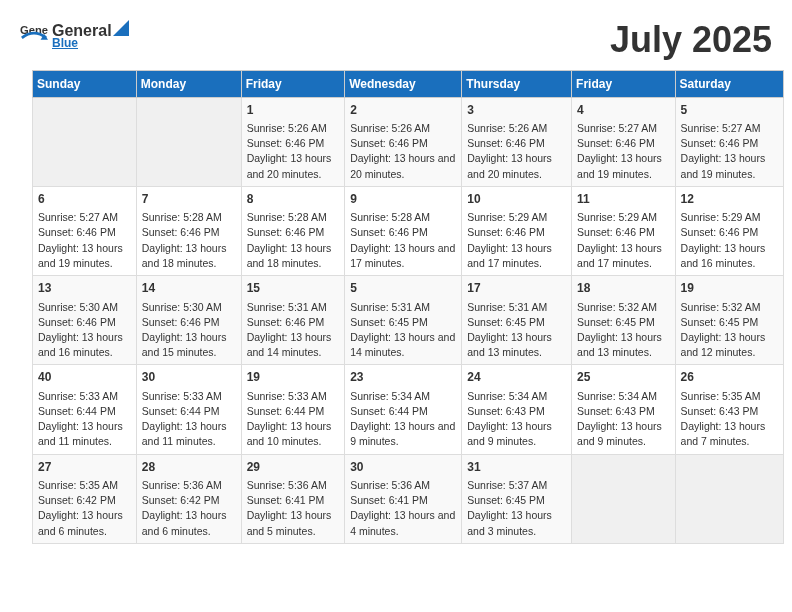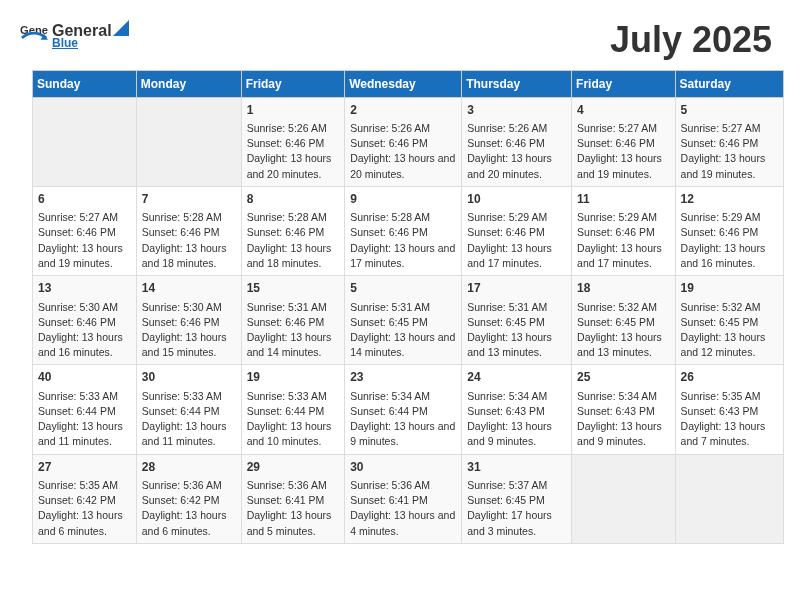--- a/index.html
+++ b/index.html
@@ -155,18 +155,18 @@
         <td><span class="day-number">23</span><span>Sunrise: 5:34 AM</span><br><span>Sunset: 6:44 PM</span><br><span>Daylight: 13 hours and 9 minutes.</span></td>
         <td><span class="day-number">24</span><span>Sunrise: 5:34 AM</span><br><span>Sunset: 6:43 PM</span><br><span>Daylight: 13 hours and 9 minutes.</span></td>
         <td><span class="day-number">25</span><span>Sunrise: 5:34 AM</span><br><span>Sunset: 6:43 PM</span><br><span>Daylight: 13 hours and 9 minutes.</span></td>
         <td><span class="day-number">26</span><span>Sunrise: 5:35 AM</span><br><span>Sunset: 6:43 PM</span><br><span>Daylight: 13 hours and 7 minutes.</span></td>
       </tr>
       <tr>
         <td><span class="day-number">27</span><span>Sunrise: 5:35 AM</span><br><span>Sunset: 6:42 PM</span><br><span>Daylight: 13 hours and 6 minutes.</span></td>
         <td><span class="day-number">28</span><span>Sunrise: 5:36 AM</span><br><span>Sunset: 6:42 PM</span><br><span>Daylight: 13 hours and 6 minutes.</span></td>
         <td><span class="day-number">29</span><span>Sunrise: 5:36 AM</span><br><span>Sunset: 6:41 PM</span><br><span>Daylight: 13 hours and 5 minutes.</span></td>
         <td><span class="day-number">30</span><span>Sunrise: 5:36 AM</span><br><span>Sunset: 6:41 PM</span><br><span>Daylight: 13 hours and 4 minutes.</span></td>
-        <td><span class="day-number">31</span><span>Sunrise: 5:37 AM</span><br><span>Sunset: 6:45 PM</span><br><span>Daylight: 17 hours and 3 minutes.</span></td>
+        <td><span class="day-number">31</span><span>Sunrise: 5:37 AM</span><br><span>Sunset: 6:45 PM</span><br><span>Daylight: 13 hours and 3 minutes.</span></td>
         <td class="empty-cell"></td>
         <td class="empty-cell"></td>
       </tr>
     </tbody>
 </table>
 
 </body></html>

